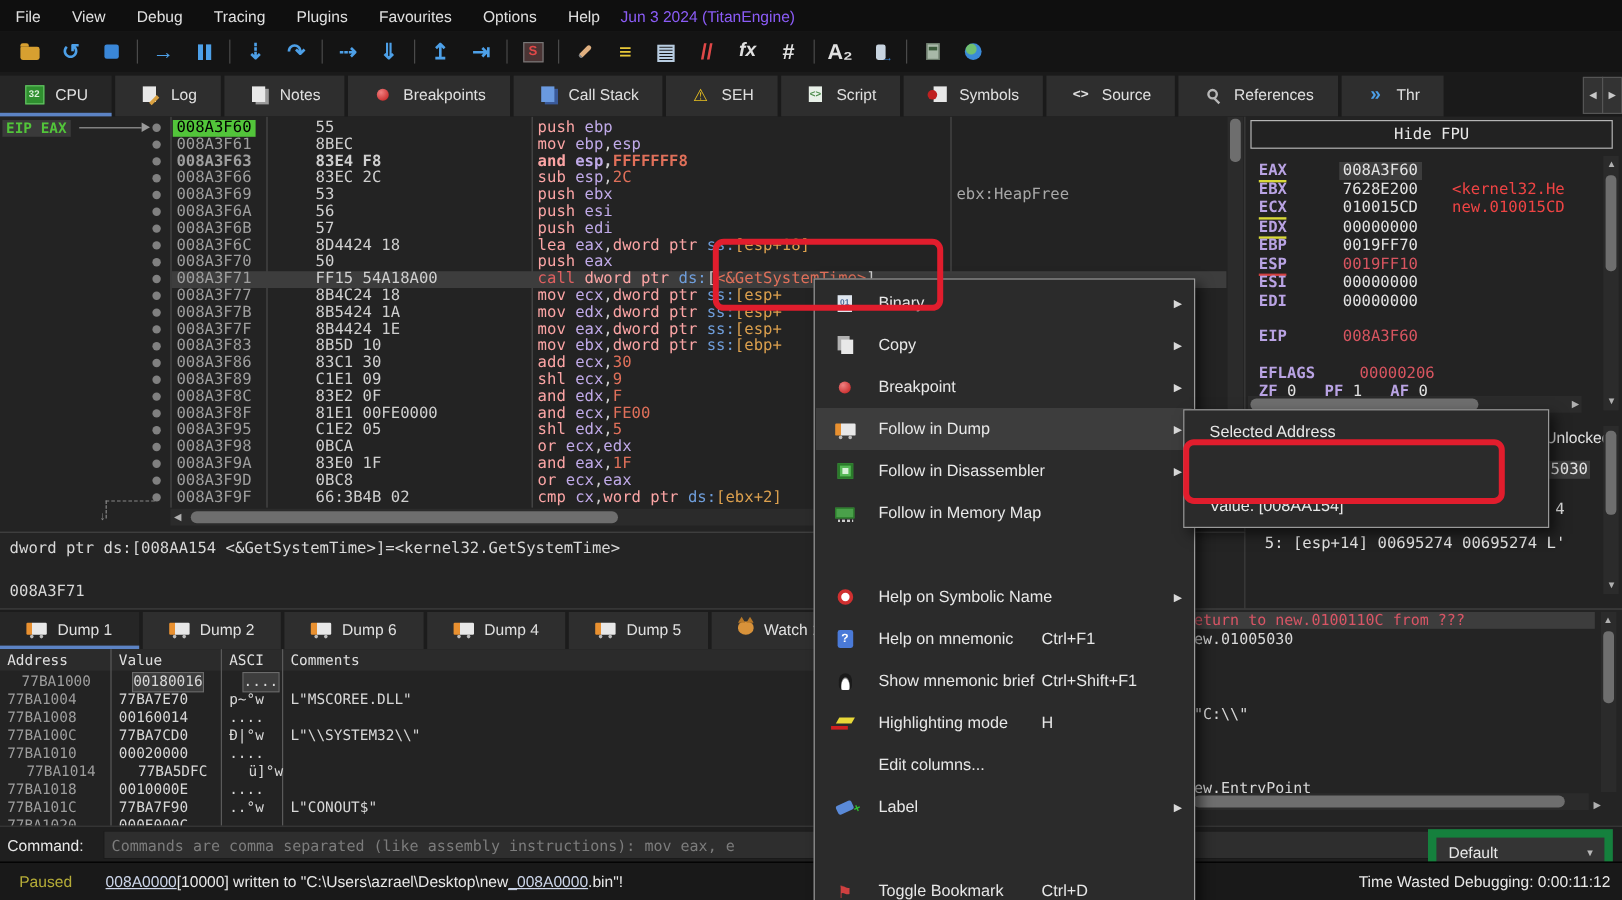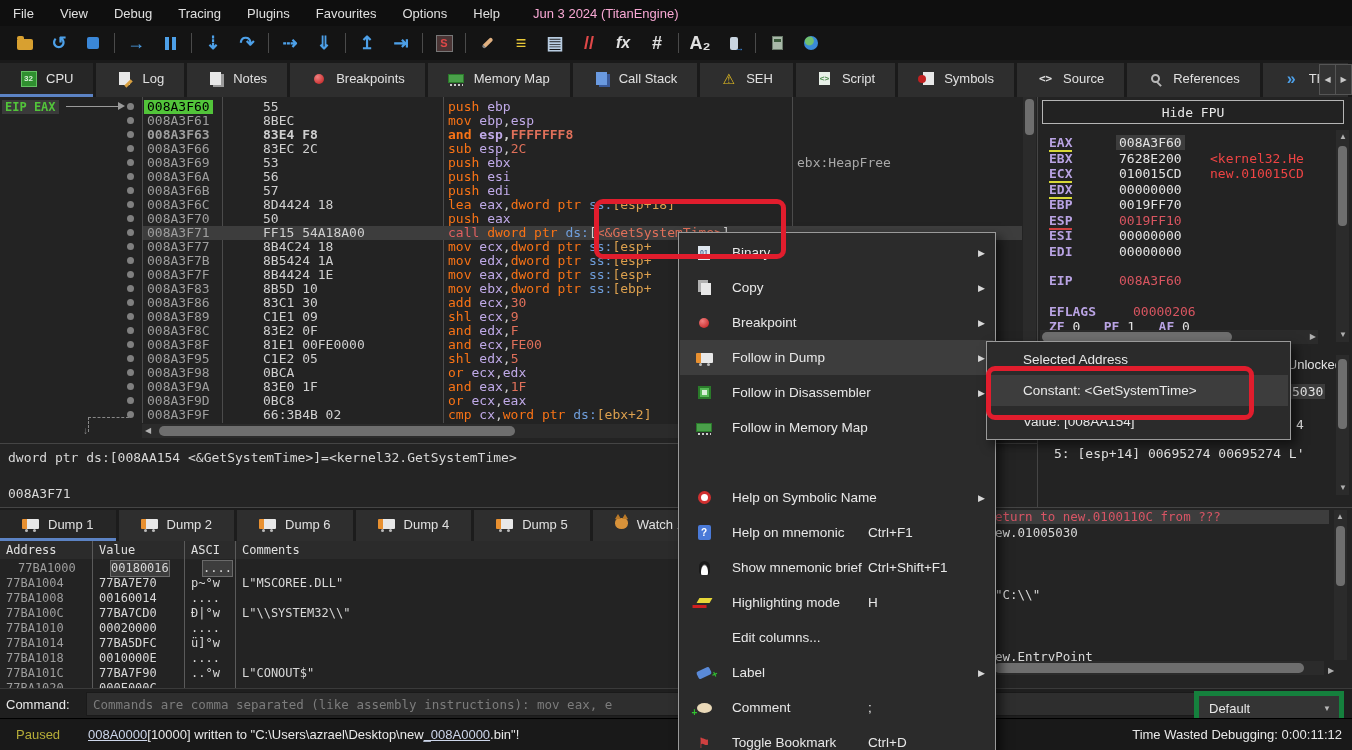--- a/index.html
+++ b/index.html
@@ -2,21 +2,21 @@
 <html><head>
 <meta charset="utf-8">
 <style>
   html,body{margin:0;padding:0}
   body{width:1352px;height:750px;background:#1f1f1f;overflow:hidden;position:relative;
        font-family:"Liberation Sans",sans-serif;color:#d8d8d8;-webkit-font-smoothing:antialiased}
 
   
   #menubar{position:absolute;top:0;left:0;right:0;height:26px;background:#0f0f0f;display:flex;align-items:center;font-size:13px;z-index:5}
   .mb-item{padding:0 13px;height:100%;display:flex;align-items:center;cursor:default;color:#e0e0e0}
-  #build-info{color:#f9a8d4;margin-left:20px}
+  #build-info{color:#8b5cf6;margin-left:4px}
 
   
   #toolbar{position:absolute;top:26px;left:0;right:0;height:34px;background:#141414;display:flex;align-items:center;padding-left:8px;z-index:5}
   .tb-btn{width:34px;height:28px;display:flex;align-items:center;justify-content:center;font-size:18px;font-weight:bold}
   .tb-sep{width:1px;height:20px;background:#4a4a4a;margin:0 4px}
 
   
   #tabbar{position:absolute;top:60px;left:0;right:0;height:37px;background:#1a1a1a;display:flex;align-items:flex-end;z-index:5}
   .tab{height:31px;background:#2e2e2e;display:flex;align-items:center;padding:0 20px;font-size:13px;margin-right:3px;color:#e0e0e0;white-space:nowrap;border-bottom:3px solid transparent}
   .tab.active{background:#262626;border-bottom:3px solid #5c83c4}
@@ -27,21 +27,21 @@
   #disasm{position:absolute;top:97px;left:0;width:1037px;height:346px;background:#232323;border-right:1px solid #454545;overflow:hidden;z-index:1}
   .vline{position:absolute;top:0;width:1px;height:326px;background:#4b4b4b}
   .drow{position:absolute;left:143px;width:879px;height:14px;line-height:14px;font-family:"DejaVu Sans Mono",monospace;font-size:13px;white-space:pre}
   .drow.sel{background:#3d3d3d}
   .bp-dot{position:absolute;left:127px;width:7px;height:7px;border-radius:50%;background:#808080}
   .c-addr{position:absolute;left:4px;color:#9e9e9e}
   .c-addr.eip{background:#52c43a;color:#000;padding:0 3px;left:1px}
   .c-bytes{position:absolute;left:120px;color:#cfcfcf}
   .c-ins{position:absolute;left:305px}
   .c-com{position:absolute;left:654px;color:#a8a8a8}
-  .tk-m{color:#f97316}.tk-k{color:#6f9edb}.tk-r{color:#c0aae8}.tk-n{color:#e0705a}
+  .tk-m{color:#fca5a5}.tk-k{color:#6f9edb}.tk-r{color:#c0aae8}.tk-n{color:#e0705a}
   .tk-g{color:#dca04e}.tk-w{color:#cfcfcf}.tk-c{color:#e06060}.tk-s{color:#e0705a}
   #eip-label{position:absolute;left:2px;top:3px;background:#3a3a3a;color:#52c43a;font-family:"DejaVu Sans Mono",monospace;font-weight:bold;font-size:12px;padding:0 3px;line-height:14px}
   #eip-arrow{position:absolute;left:66px;top:9px;width:52px;height:1px;background:#9a9a9a}
   #eip-arrowhead{position:absolute;left:118px;top:5px;width:0;height:0;border-left:7px solid #9a9a9a;border-top:4px solid transparent;border-bottom:4px solid transparent}
   #jmp-dash{position:absolute;left:88px;top:320px;width:40px;height:14px;border-left:1px dashed #888;border-top:1px dashed #888}
   #jmp-arrow{position:absolute;left:83px;top:328px;color:#888;font-size:10px}
   .hscroll{position:absolute;background:#2b2b2b;height:14px}
   .hthumb{position:absolute;top:2px;height:10px;background:#6e6e6e;border-radius:5px}
   .vscroll{position:absolute;background:#2b2b2b;width:13px}
   .vthumb{position:absolute;left:2px;width:9px;background:#6e6e6e;border-radius:4px}
@@ -86,21 +86,21 @@
   .srow{position:absolute;left:0;width:334px;height:14px;line-height:14px;font-family:"DejaVu Sans Mono",monospace;font-size:12.5px;white-space:pre;padding-left:5px}
   .srow.hl{background:#3d3d3d}
   .srow.red{color:#d85565}
 
   
   #cmdbar{position:absolute;top:688px;left:0;right:0;height:30px;background:#1f1f1f;border-top:1px solid #3a3a3a;z-index:5}
   #cmd-label{position:absolute;left:6px;top:8px;font-size:13px;color:#e8e8e8}
   #cmd-input{position:absolute;left:86px;top:3px;width:1118px;height:22px;background:#2e2e2e;border:1px solid #1a1a1a;color:#c8c8c8;
              font-family:"DejaVu Sans Mono",monospace;font-size:12.5px;padding:0 6px;outline:none}
   #cmd-input::placeholder{color:#7c7c7c}
-  #profile-combo{position:absolute;right:8px;top:2px;width:130px;height:25px;background:#343434;border:5px solid #15803d;color:#e8e8e8;
+  #profile-combo{position:absolute;right:8px;top:2px;width:130px;height:25px;background:#343434;border:7px solid #15803d;color:#e8e8e8;
                  font-size:13px;display:flex;align-items:center;padding-left:10px;justify-content:space-between}
   #profile-combo .carrow{font-size:8px;color:#b8b8b8;margin-right:8px}
   #statusbar{position:absolute;top:718px;left:0;right:0;height:32px;background:#191919;border-top:1px solid #000;z-index:5}
   #status-state{position:absolute;left:16px;top:8px;font-size:13px;color:#b5ac38}
   #status-msg{position:absolute;left:88px;top:8px;font-size:13px;color:#e8e8e8;white-space:pre}
   #status-msg .lnk{text-decoration:underline;color:#cdd6ea}
   #status-right{position:absolute;right:10px;top:8px;font-size:13px;color:#e8e8e8}
 
   
   #ctxmenu{position:absolute;left:678px;top:232px;width:316px;height:527px;background:#2b2b2b;border:1px solid #9a9a9a;
@@ -108,21 +108,21 @@
   .cmi{position:absolute;left:1px;width:313px;height:35px;font-size:13.5px;color:#e8e8e8}
   .cmi.hover{background:#3d3d3d}
   .cmi .cicon{position:absolute;left:13px;top:0;height:35px;width:22px;display:flex;align-items:center;justify-content:center}
   .cmi .clabel{position:absolute;left:52px;top:0;line-height:35px;white-space:nowrap}
   .cmi .cshort{position:absolute;left:188px;top:0;line-height:35px}
   .cmi .csub{position:absolute;right:8px;top:13px;font-size:9px;color:#d8d8d8}
   #ctxsubmenu{position:absolute;left:986px;top:341px;width:303px;height:97px;background:#2b2b2b;border:1px solid #9a9a9a;
               box-shadow:5px 5px 10px rgba(0,0,0,.55);z-index:55}
   .smi{position:absolute;left:1px;width:300px;height:31px;line-height:31px;font-size:13.5px;color:#e8e8e8}
   .smi.hover{background:#3d3d3d}
-  .smi .slabel{margin-left:35px;white-space:nowrap}
+  .smi .slabel{margin-left:20px;white-space:nowrap}
 
   
   .annot{position:absolute;border:5px solid #e11d2d;border-radius:9px;z-index:70;pointer-events:none}
   #annot1{left:594px;top:199px;width:182px;height:50px}
   #annot2{left:986px;top:366px;width:258px;height:44px}
 
   
   [class^="ic-"]{display:inline-block;box-sizing:border-box}
   .ic-folder{width:16px;height:11px;background:#d8a030;border-radius:1px 2px 2px 2px;position:relative;margin-top:3px}
   .ic-folder::before{content:"";position:absolute;top:-3px;left:0;width:7px;height:3px;background:#d8a030;border-radius:2px 2px 0 0}
@@ -296,26 +296,20 @@
       <span>Notes</span>
     </div>
     <div class="tab">
       <span class="ticon">
         <span class="ic-reddot"></span>
       </span>
       <span>Breakpoints</span>
     </div>
     <div class="tab">
       <span class="ticon">
-        <span class="ic-ram"></span>
-      </span>
-      <span>Memory Map</span>
-    </div>
-    <div class="tab">
-      <span class="ticon">
         <span class="ic-callstack"></span>
       </span>
       <span>Call Stack</span>
     </div>
     <div class="tab">
       <span class="ticon">
         <span class="ic-seh">⚠</span>
       </span>
       <span>SEH</span>
     </div>
@@ -493,21 +487,21 @@
     </div>
   <div class="dvline" style="left:92px"></div>
   <div class="dvline" style="left:184px"></div>
   <div class="dvline" style="left:235px"></div>
   <div id="dumprows">
       <div class="dumprow" style="top: 53px; left: 12px; width: 990px;"><span class="d-addr">77BA1000</span><span class="d-val cell-sel">00180016</span><span class="d-asc cell-sel">....</span></div>
       <div class="dumprow" style="top: 68px; left: 0px; width: 990px;"><span class="d-addr">77BA1004</span><span class="d-val">77BA7E70</span><span class="d-asc">p~°w</span><span class="d-com">L"MSCOREE.DLL"</span></div>
       <div class="dumprow" style="top: 83px; left: 0px; width: 990px;"><span class="d-addr">77BA1008</span><span class="d-val">00160014</span><span class="d-asc">....</span></div>
       <div class="dumprow" style="top: 98px; left: 0px; width: 990px;"><span class="d-addr">77BA100C</span><span class="d-val">77BA7CD0</span><span class="d-asc">Ð|°w</span><span class="d-com">L"\\SYSTEM32\\"</span></div>
       <div class="dumprow" style="top: 113px; left: 0px; width: 990px;"><span class="d-addr">77BA1010</span><span class="d-val">00020000</span><span class="d-asc">....</span></div>
-      <div class="dumprow" style="top: 128px; left: 0px; width: 990px;"><span class="d-addr">77BA1014</span><span class="d-val">77BA5DFC</span><span class="d-asc">ü]°w</span></div>
+      <div class="dumprow" style="top: 128px; left: 16px; width: 990px;"><span class="d-addr">77BA1014</span><span class="d-val">77BA5DFC</span><span class="d-asc">ü]°w</span></div>
       <div class="dumprow" style="top: 143px; left: 0px; width: 990px;"><span class="d-addr">77BA1018</span><span class="d-val">0010000E</span><span class="d-asc">....</span></div>
       <div class="dumprow" style="top: 158px; left: 0px; width: 990px;"><span class="d-addr">77BA101C</span><span class="d-val">77BA7F90</span><span class="d-asc">..°w</span><span class="d-com">L"CONOUT$"</span></div>
       <div class="dumprow" style="top: 173px; left: 0px; width: 990px;"><span class="d-addr">77BA1020</span><span class="d-val">000E000C</span><span class="d-asc"></span></div>
     </div>
 </div>
 
 <div id="stack">
   <div id="stackrows">
       <div class="srow hl red" style="top: 2px;">eturn to new.0100110C from ???</div>
       <div class="srow" style="top: 17.5px;">ew.01005030</div>
@@ -613,36 +607,28 @@
       <span class="cicon"></span>
       <span class="clabel">Edit columns...</span>
     </div>
     <div class="cmi" style="top: 422px;">
       <span class="cicon">
         <span class="ic-label"></span>
       </span>
       <span class="clabel">Label</span>
       <span class="csub">▶</span>
     </div>
-    <div class="cmi" style="top: 457px;">
-      <span class="cicon">
-        <span class="ic-bubble"></span>
-      </span>
-      <span class="clabel">Comment</span>
-      <span class="cshort">;</span>
-    </div>
     <div class="cmi" style="top: 492px;">
       <span class="cicon">
         <span class="ic-bmk"></span>
       </span>
       <span class="clabel">Toggle Bookmark</span>
       <span class="cshort">Ctrl+D</span>
     </div>
   </div>
 
 <div id="ctxsubmenu">
     <div class="smi" style="top: 2px;"><span class="slabel">Selected Address</span></div>
-    <div class="smi hover" style="top: 33px;"><span class="slabel">Constant: &lt;GetSystemTime&gt;</span></div>
     <div class="smi" style="top: 64px;"><span class="slabel">Value: [008AA154]</span></div>
   </div>
 
 <div id="annot1" class="annot"></div>
 <div id="annot2" class="annot"></div>
 
 </body></html>

